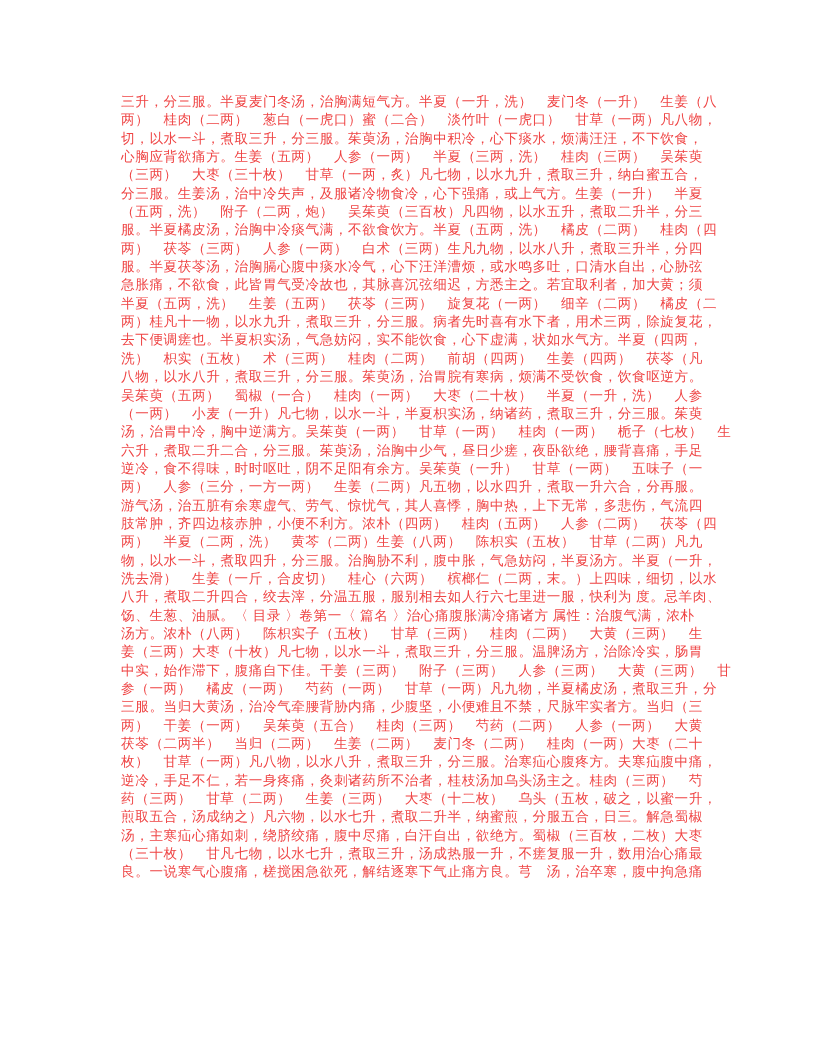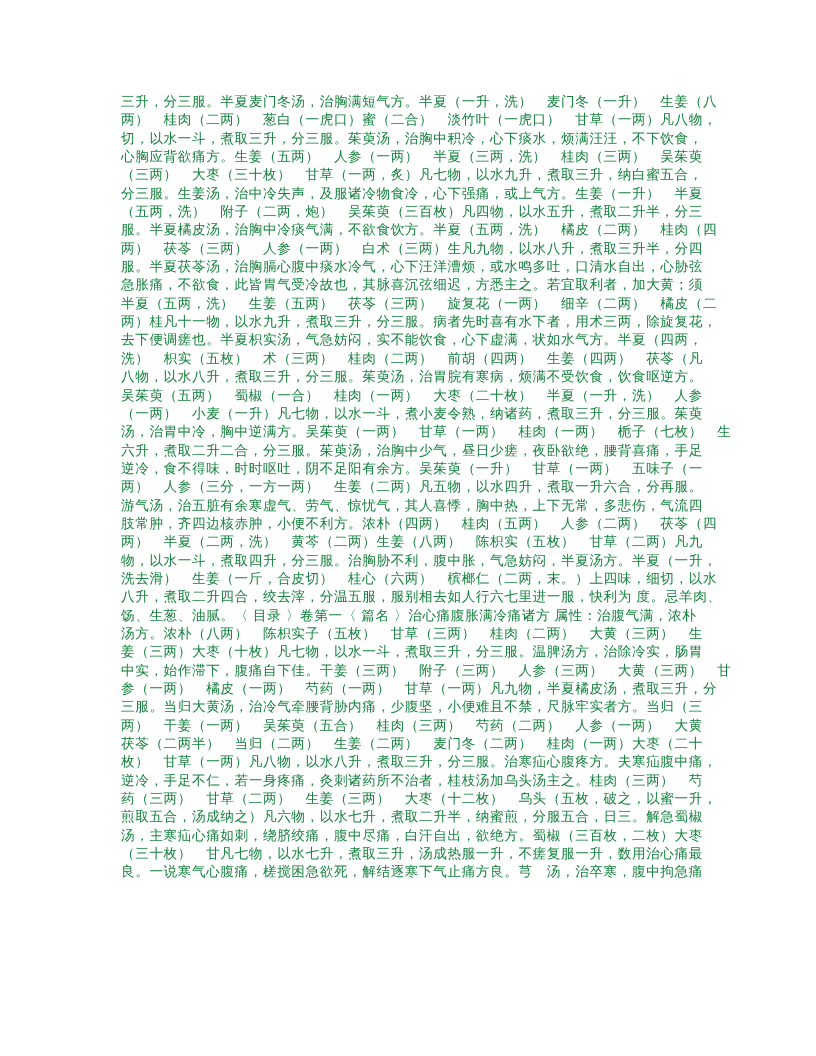--- a/index.html
+++ b/index.html
@@ -15,23 +15,23 @@
     }
     .page {
       position: absolute;
       left: 121px;
       top: 93px;
       width: 578px;
     }
     .line {
       height: 18.35px;
       line-height: 18.35px;
-      font-family: Liberation Sans, sans-serif;
+      font-family: Liberation Serif, serif;
       font-size: 13.6px;
-      color: #15803d;
+      color: #ef4444;
       white-space: pre;
       letter-spacing: 0.6px;
       overflow: visible;
     }
   </style>
 </head>
 <body>
 
 <div class="page" id="page">
     <div class="line">三升，分三服。半夏麦门冬汤，治胸满短气方。半夏（一升，洗）　麦门冬（一升）　生姜（八</div>
@@ -44,21 +44,21 @@
     <div class="line">服。半夏橘皮汤，治胸中冷痰气满，不欲食饮方。半夏（五两，洗）　橘皮（二两）　桂肉（四</div>
     <div class="line">两）　茯苓（三两）　人参（一两）　白术（三两）生凡九物，以水八升，煮取三升半，分四</div>
     <div class="line">服。半夏茯苓汤，治胸膈心腹中痰水冷气，心下汪洋漕烦，或水鸣多吐，口清水自出，心胁弦</div>
     <div class="line">急胀痛，不欲食，此皆胃气受冷故也，其脉喜沉弦细迟，方悉主之。若宜取利者，加大黄；须</div>
     <div class="line">半夏（五两，洗）　生姜（五两）　茯苓（三两）　旋复花（一两）　细辛（二两）　橘皮（二</div>
     <div class="line">两）桂凡十一物，以水九升，煮取三升，分三服。病者先时喜有水下者，用术三两，除旋复花，</div>
     <div class="line">去下便调瘥也。半夏枳实汤，气急妨闷，实不能饮食，心下虚满，状如水气方。半夏（四两，</div>
     <div class="line">洗）　枳实（五枚）　术（三两）　桂肉（二两）　前胡（四两）　生姜（四两）　茯苓（凡</div>
     <div class="line">八物，以水八升，煮取三升，分三服。茱萸汤，治胃脘有寒病，烦满不受饮食，饮食呕逆方。</div>
     <div class="line">吴茱萸（五两）　蜀椒（一合）　桂肉（一两）　大枣（二十枚）　半夏（一升，洗）　人参</div>
-    <div class="line">（一两）　小麦（一升）凡七物，以水一斗，煮小麦令熟，纳诸药，煮取三升，分三服。茱萸</div>
+    <div class="line">（一两）　小麦（一升）凡七物，以水一斗，半夏枳实汤，纳诸药，煮取三升，分三服。茱萸</div>
     <div class="line">汤，治胃中冷，胸中逆满方。吴茱萸（一两）　甘草（一两）　桂肉（一两）　栀子（七枚）　生</div>
     <div class="line">六升，煮取二升二合，分三服。茱萸汤，治胸中少气，昼日少瘥，夜卧欲绝，腰背喜痛，手足</div>
     <div class="line">逆冷，食不得味，时时呕吐，阴不足阳有余方。吴茱萸（一升）　甘草（一两）　五味子（一</div>
     <div class="line">两）　人参（三分，一方一两）　生姜（二两）凡五物，以水四升，煮取一升六合，分再服。</div>
     <div class="line">游气汤，治五脏有余寒虚气、劳气、惊忧气，其人喜悸，胸中热，上下无常，多悲伤，气流四</div>
     <div class="line">肢常肿，齐四边核赤肿，小便不利方。浓朴（四两）　桂肉（五两）　人参（二两）　茯苓（四</div>
     <div class="line">两）　半夏（二两，洗）　黄芩（二两）生姜（八两）　陈枳实（五枚）　甘草（二两）凡九</div>
     <div class="line">物，以水一斗，煮取四升，分三服。治胸胁不利，腹中胀，气急妨闷，半夏汤方。半夏（一升，</div>
     <div class="line">洗去滑）　生姜（一斤，合皮切）　桂心（六两）　槟榔仁（二两，末。）上四味，细切，以水</div>
     <div class="line">八升，煮取二升四合，绞去滓，分温五服，服别相去如人行六七里进一服，快利为 度。忌羊肉、</div>

